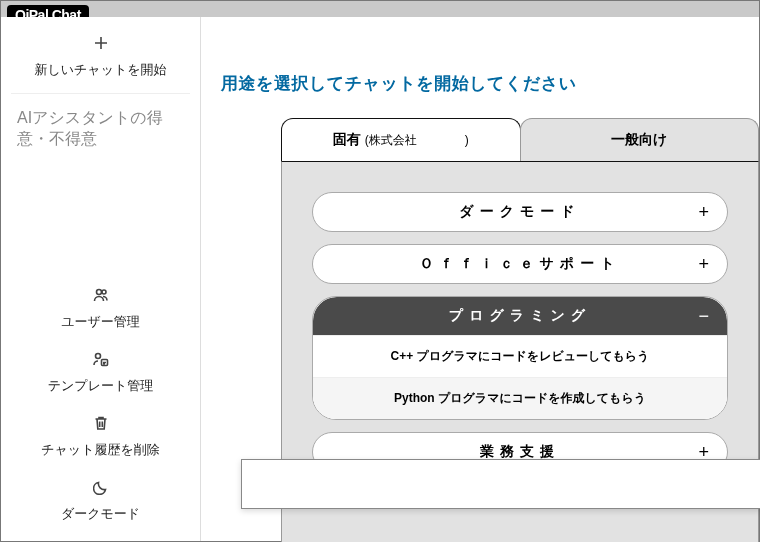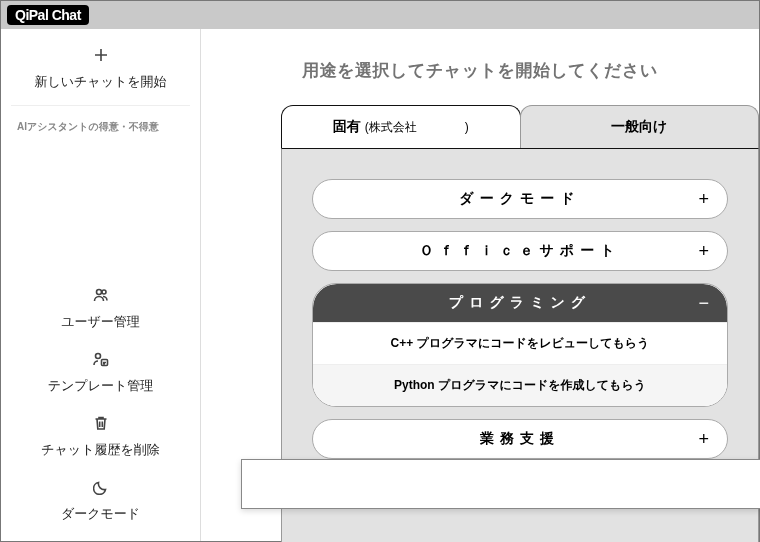--- a/index.html
+++ b/index.html
@@ -1,28 +1,28 @@
 <!DOCTYPE html>
 <html><head>
 <meta charset="utf-8">
 <style>
   * { box-sizing: border-box; margin: 0; padding: 0; }
   html, body { width: 760px; height: 542px; overflow: hidden; font-family: "Hiragino Sans", "Meiryo", sans-serif; background: #c9c9c9; }
   .app { display: flex; flex-direction: column; height: 100%; border: 1px solid #777; }
-  .topbar { height: 28px; background: #c9c9c9; display: flex; align-items: flex-start; padding: 4px 6px; }
+  .topbar { height: 16px; background: #c9c9c9; display: flex; align-items: flex-start; padding: 4px 6px; }
   .logo { background: #000; color: #fff; font-weight: 700; font-size: 14px; padding: 2px 8px; border-radius: 4px; display: inline-flex; align-items: center; gap: 1px; letter-spacing: -0.5px; }
   .body { flex: 1; display: flex; background: #fff; min-height: 0; }
   .sidebar { width: 200px; border-right: 1px solid #ddd; display: flex; flex-direction: column; padding: 8px 0; }
   .side-item { display: flex; align-items: center; gap: 10px; padding: 10px 16px; font-size: 13px; color: #222; cursor: pointer; flex-direction: column; }
   .side-item .icon { width: 16px; height: 16px; display: inline-flex; align-items: center; justify-content: center; color: #444; }
-  .side-note { font-size: 10px; color: #888; padding: 10px 16px; font-weight: bold; }
+  .side-note { font-size: 16px; color: #888; padding: 10px 16px; }
   .side-divider { height: 1px; background: #eee; margin: 4px 10px; }
   .side-spacer { flex: 1; }
   .main { flex: 1; background: #fff; position: relative; min-width: 0; }
-  .main-title { text-align: center; font-size: 17px; font-weight: 700; color: #737373; padding: 30px 20px 20px; letter-spacing: 0.5px; }
+  .main-title { text-align: left; font-size: 17px; font-weight: 700; color: #0369a1; padding: 30px 20px 20px; letter-spacing: 0.5px; margin-top: 25px; }
   .tabs { display: flex; gap: 0; padding: 3px 0 0 80px; }
   .tab { flex: 1; text-align: center; padding: 12px 8px; font-size: 14px; font-weight: 600; border: 1px solid #111; border-bottom: none; border-radius: 12px 12px 0 0; background: #fff; cursor: pointer; white-space: nowrap; }
   .tab .sub { font-weight: 400; font-size: 12px; }
   .tab.inactive { background: #e2e2e2; border-color: #999; margin-left: -1px; }
   .panel { background: #e2e2e2; border: 1px solid #999; border-top: 1px solid #111; margin-left: 80px; padding: 30px 30px 120px; min-height: 400px; }
   .cat { margin-bottom: 12px; border-radius: 24px; overflow: hidden; border: 1px solid #aaa; background: #fff; }
   .cat-header { display: flex; align-items: center; justify-content: center; position: relative; padding: 10px 20px; font-size: 14px; font-weight: 700; letter-spacing: 6px; cursor: pointer; }
   .cat-header .toggle { position: absolute; right: 18px; font-size: 18px; font-weight: 400; letter-spacing: 0; }
   .cat.open .cat-header { background: #4a4a4a; color: #fff; border-radius: 24px 24px 0 0; }
   .cat-items { background: #fff; }

